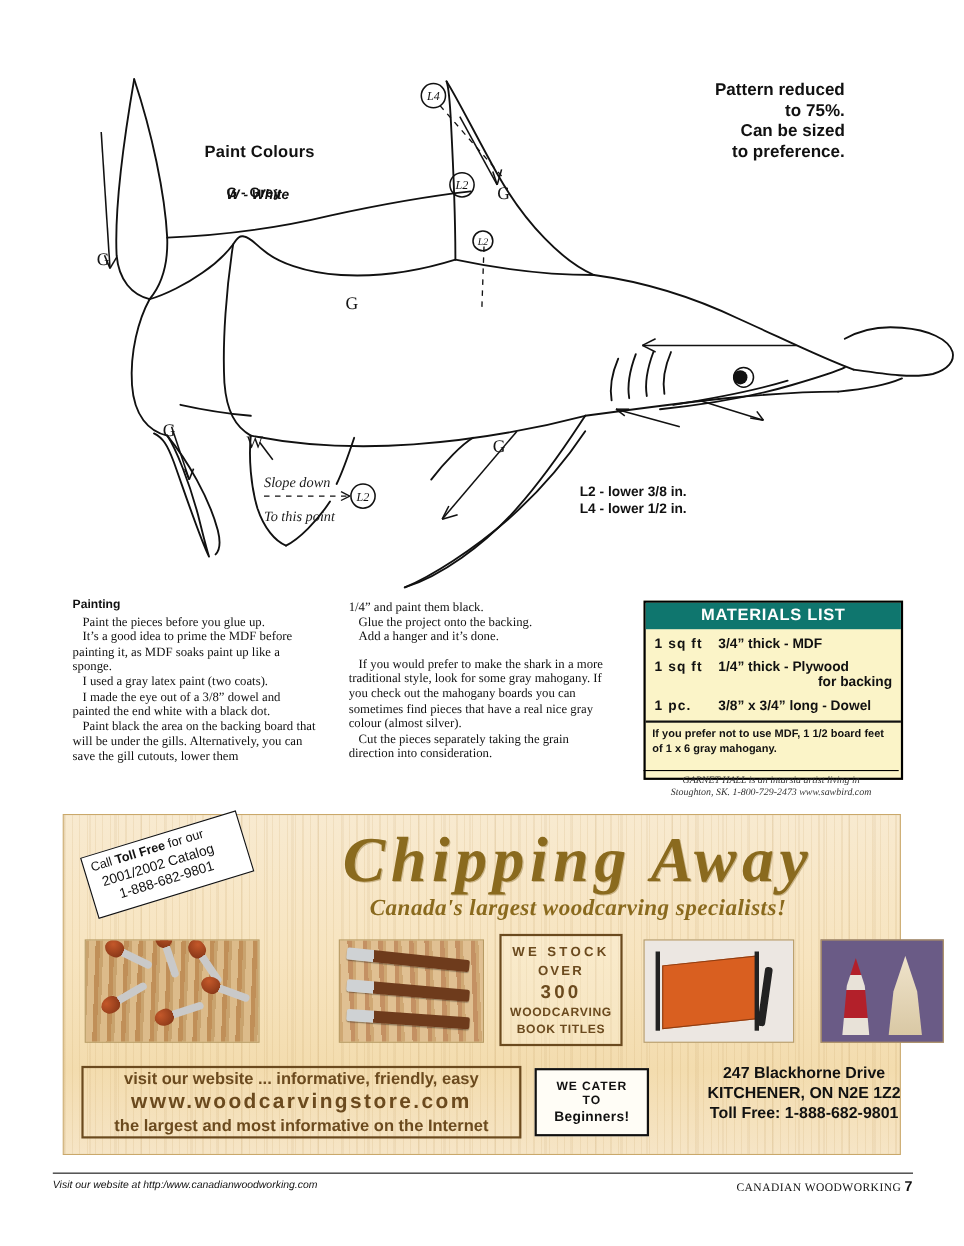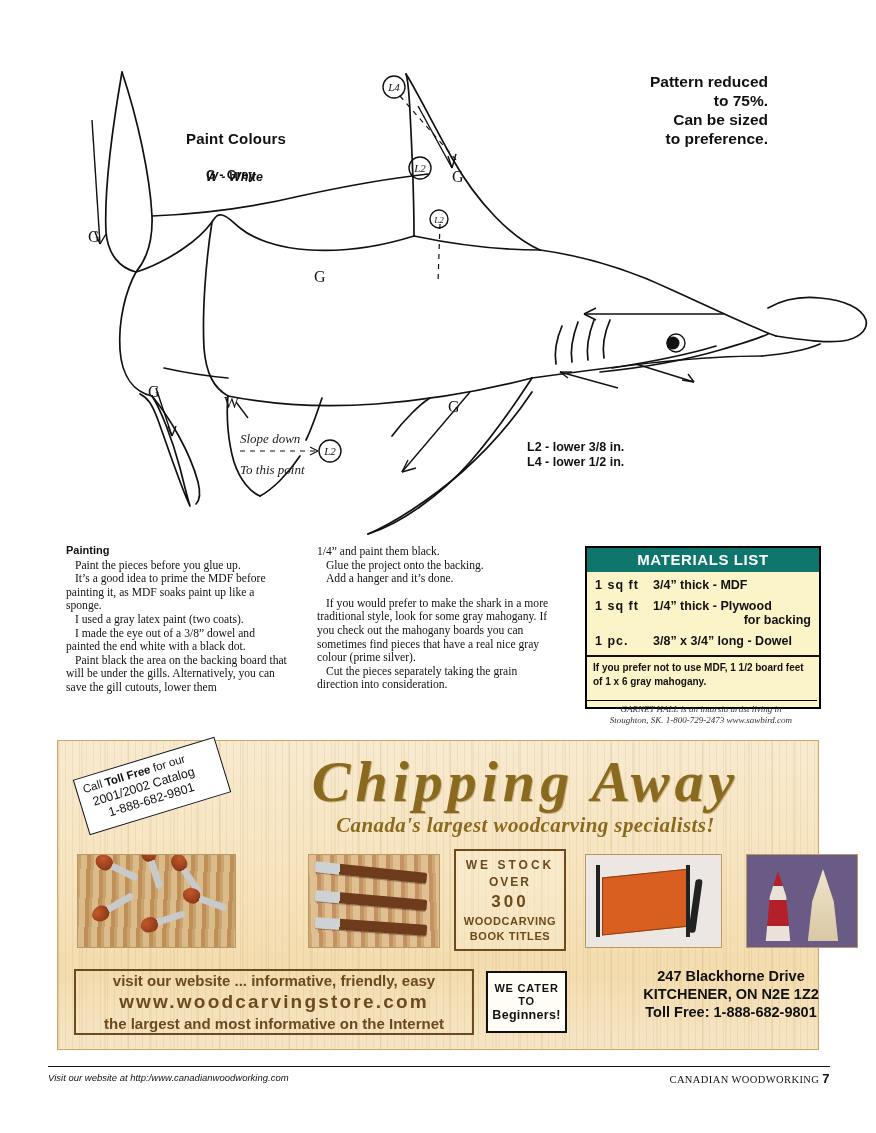--- a/index.html
+++ b/index.html
@@ -106,21 +106,21 @@
   #stock-l4{font-size:11px;letter-spacing:.6px;}
   #stock-l5{font-size:11px;letter-spacing:.6px;}
 
   #website-box{position:absolute;left:16px;top:228px;width:400px;height:66px;border:2px solid #6b4a1e;box-sizing:border-box;
      display:flex;flex-direction:column;align-items:center;justify-content:center;gap:2px;
      font-family:"Liberation Sans",sans-serif;font-weight:bold;color:#6b4a1e;}
   #web-l1{font-size:15px;}
   #web-l2{font-size:19px;letter-spacing:2.2px;}
   #web-l3{font-size:15px;}
 
-  #cater-box{position:absolute;left:428px;top:230px;width:81px;height:62px;border:2px solid #111;box-sizing:border-box;
+  #cater-box{position:absolute;left:428px;top:230px;width:104px;height:62px;border:2px solid #111;box-sizing:border-box;
      background:#fffdf6;display:flex;flex-direction:column;align-items:center;justify-content:center;gap:1px;
      font-family:"Liberation Sans",sans-serif;font-weight:bold;color:#111;}
   #cater-l1{font-size:11px;letter-spacing:.8px;}
   #cater-l2{font-size:11px;letter-spacing:.8px;}
   #cater-l3{font-size:12.5px;letter-spacing:.3px;}
 
   #contact{position:absolute;left:548px;top:226px;width:250px;text-align:center;
      font-family:"Liberation Sans",sans-serif;font-weight:bold;font-size:14.5px;line-height:18px;color:#111;}
   #contact-name{font-family:"Liberation Serif",serif;font-style:italic;font-size:20px;letter-spacing:.4px;display:block;margin-bottom:1px;}
 
@@ -271,21 +271,21 @@
       <p>Paint the pieces before you glue up.</p>
       <p>It’s a good idea to prime the MDF before painting it, as MDF soaks paint up like a sponge.</p>
       <p>I used a gray latex paint (two coats).</p>
       <p>I made the eye out of a 3/8” dowel and painted the end white with a black dot.</p>
       <p>Paint black the area on the backing board that will be under the gills. Alternatively, you can save the gill cutouts, lower them</p>
     </div>
     <div class="col" id="col-right">
       <p class="noind">1/4” and paint them black.</p>
       <p>Glue the project onto the backing.</p>
       <p>Add a hanger and it’s done.</p>
-      <p class="gap">If you would prefer to make the shark in a more traditional style, look for some gray mahogany. If you check out the mahogany boards you can sometimes find pieces that have a real nice gray colour (prime silver).</p>
+      <p class="gap">If you would prefer to make the shark in a more traditional style, look for some gray mahogany. If you check out the mahogany boards you can sometimes find pieces that have a real nice gray colour (almost silver).</p>
       <p>Cut the pieces separately taking the grain direction into consideration.</p>
     </div>
   </div>
 
   <div id="materials">
     <div id="materials-header">MATERIALS LIST</div>
     <div id="materials-body">
       <div class="mat-row">
         <span class="mat-qty">1  sq  ft</span>
         <span class="mat-desc">3/4” thick - MDF</span>

